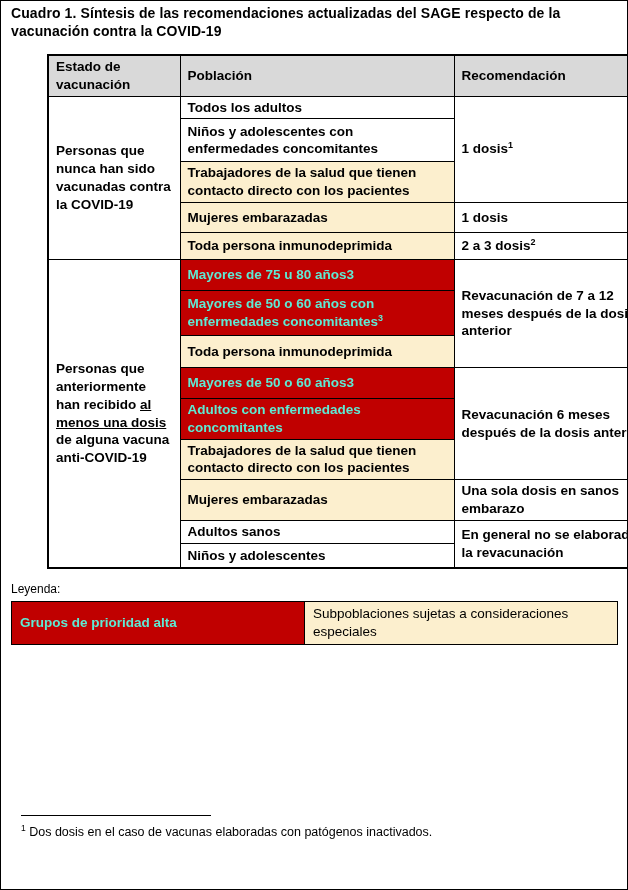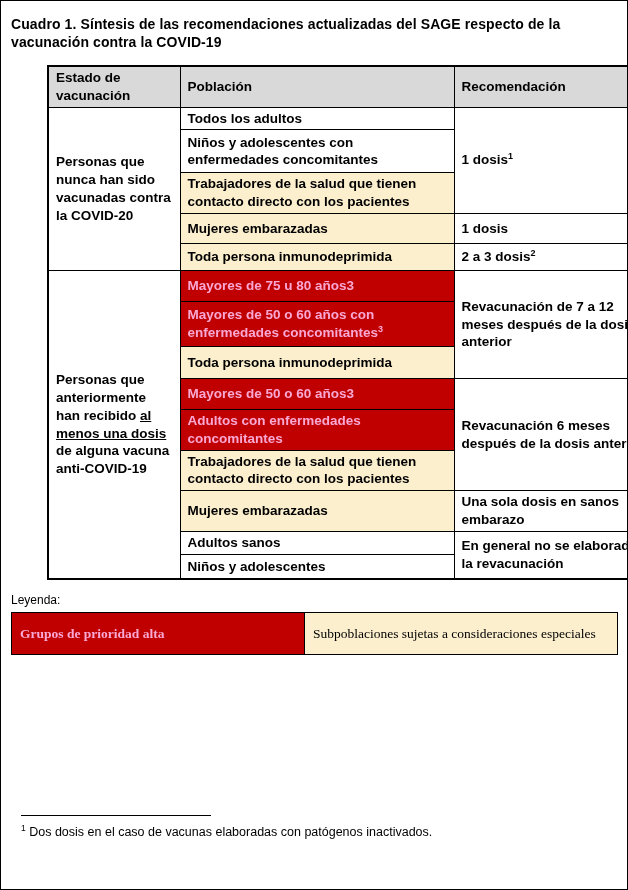--- a/index.html
+++ b/index.html
@@ -14,21 +14,21 @@
   body {
     width: 628px;
     height: 890px;
     background: #ffffff;
     border: 1px solid var(--border);
     font-family: "Liberation Sans", "DejaVu Sans", sans-serif;
     color: var(--text);
     position: relative;
     overflow: hidden;
   }
-  .page { padding: 14px 10px 0 10px; }
+  .page { padding: 3px 10px 0 10px; }
 
   .title {
     font-size: 14px;
     font-weight: bold;
     line-height: 1.32;
     margin: 0 0 13px 0;
     letter-spacing: 0.1px;
   }
 
   table.main {
@@ -48,34 +48,33 @@
     font-weight: bold;
     word-wrap: break-word;
   }
   table.main thead th {
     background: var(--header_bg);
     font-weight: bold;
     height: 40px;
   }
   td.red {
     background: var(--high_priority);
-    color: #f9a8d4;
+    color: #5eead4;
     font-weight: bold;
   }
   td.cream { background: var(--special); }
   .u { text-decoration: underline; }
   sup { font-size: 9px; line-height: 0; }
 
   .legend-block { margin-top: 13px; }
   .legend-label { font-size: 12px; margin: 12px 0 5px 0; }
   table.legend {
     border-collapse: collapse;
     width: 606px;
     table-layout: fixed;
-    font-family: Liberation Serif, serif;
   }
   table.legend td {
     border: 1px solid var(--border);
     font-size: 13.5px;
     line-height: 1.32;
     padding: 3px 8px;
     height: 42px;
     vertical-align: middle;
   }
 
@@ -113,21 +112,21 @@
     <thead>
       <tr>
         <th>Estado de vacunación</th>
         <th>Población</th>
         <th>Recomendación</th>
       </tr>
     </thead>
     <tbody>
 
       <tr style="height:21px">
-        <td rowspan="5">Personas que nunca han sido vacunadas contra la COVID-20</td>
+        <td rowspan="5">Personas que nunca han sido vacunadas contra la COVID-19</td>
         <td>Todos los adultos</td>
         <td rowspan="3"><span>1 dosis</span><sup>1</sup></td>
       </tr>
       <tr style="height:43px">
         <td>Niños y adolescentes con enfermedades concomitantes</td>
       </tr>
       <tr style="height:39px">
         <td class="cream">Trabajadores de la salud que tienen contacto directo con los pacientes</td>
       </tr>
       <tr style="height:30px">

